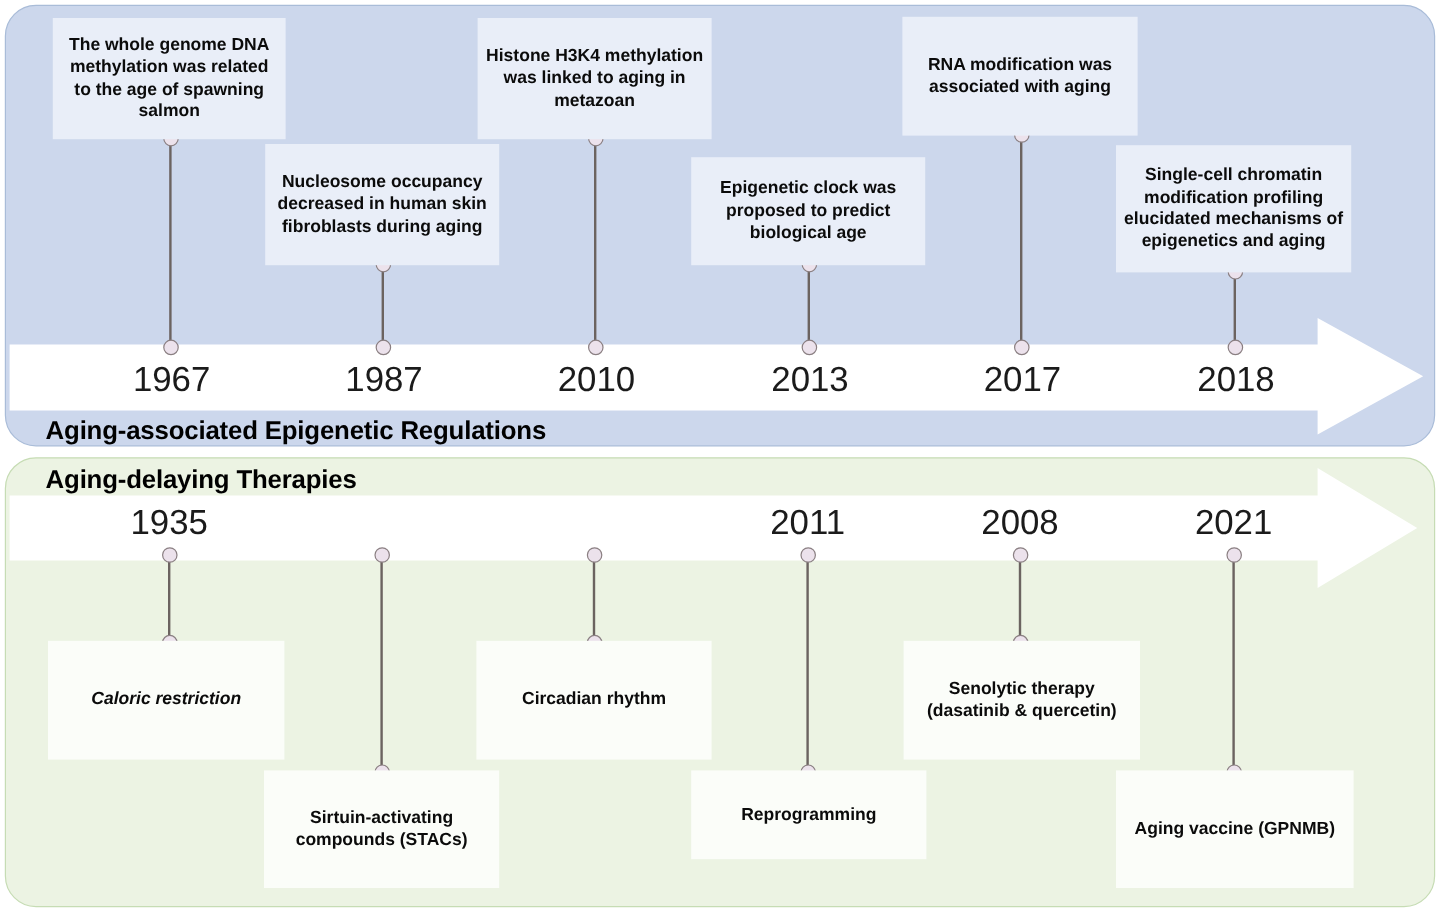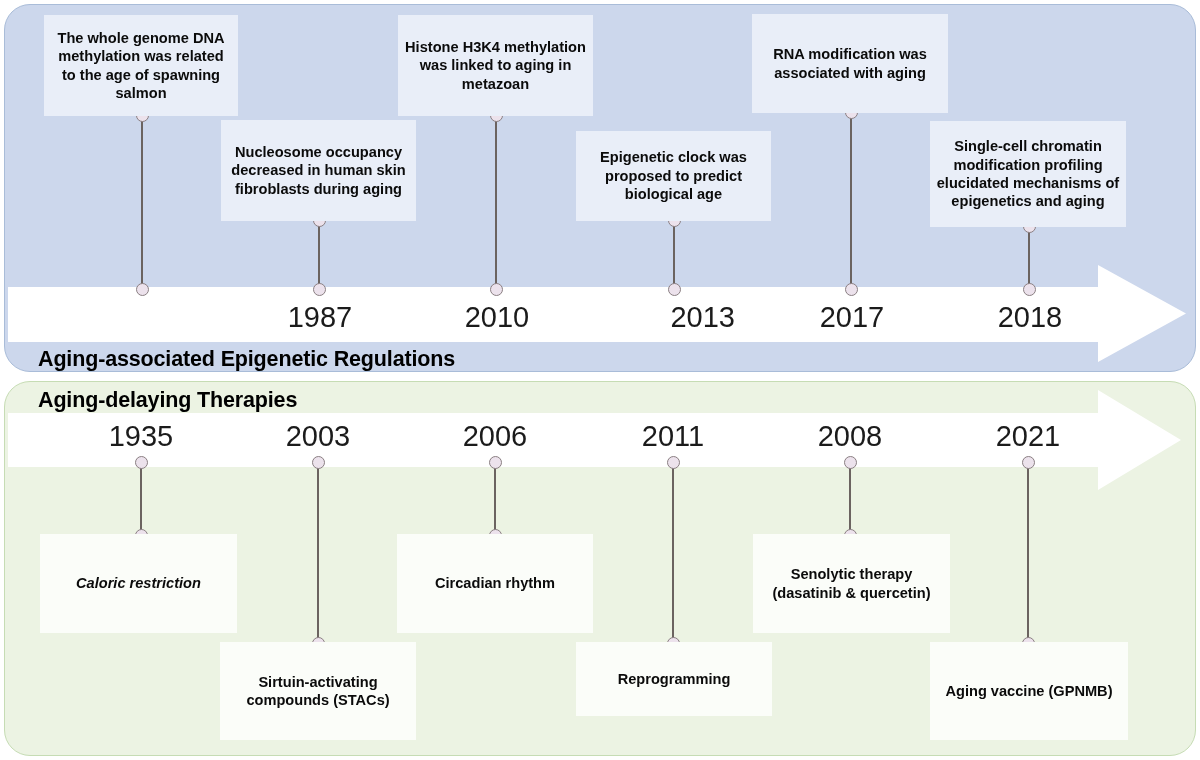--- a/index.html
+++ b/index.html
@@ -149,37 +149,36 @@
   <div class="dot" style="left:1029px; top:226px;"></div>
   <div class="dot" style="left:1029px; top:289px;"></div>
 
   <div class="ebox ebox-top" style="left:44px; top:15px; width:194px; height:101px;">The whole genome DNA methylation was related to the age of spawning salmon</div>
   <div class="ebox ebox-top" style="left:221px; top:120px; width:195px; height:101px;">Nucleosome occupancy decreased in human skin fibroblasts during aging</div>
   <div class="ebox ebox-top" style="left:398px; top:15px; width:195px; height:101px;">Histone H3K4 methylation was linked to aging in metazoan</div>
   <div class="ebox ebox-top" style="left:576px; top:131px; width:195px; height:90px;">Epigenetic clock was proposed to predict biological age</div>
   <div class="ebox ebox-top" style="left:752px; top:14px; width:196px; height:99px;">RNA modification was associated with aging</div>
   <div class="ebox ebox-top" style="left:930px; top:121px; width:196px; height:106px;">Single-cell chromatin modification profiling elucidated mechanisms of epigenetics and aging</div>
 
+  <div class="year" style="left:83px;  top:300px;">1967</div>
   <div class="year" style="left:260px; top:300px;">1987</div>
   <div class="year" style="left:437px; top:300px;">2010</div>
-  <div class="year" style="left:615px; top:300px;text-align:right;">2013</div>
+  <div class="year" style="left:615px; top:300px;">2013</div>
   <div class="year" style="left:792px; top:300px;">2017</div>
   <div class="year" style="left:970px; top:300px;">2018</div>
 
   <div class="panel-title" id="title-top">Aging-associated Epigenetic Regulations</div>
 
   <div class="panel" id="panel-bottom"></div>
 
   <svg class="arrow-svg" width="1200" height="760" aria-hidden="true">
     <polygon points="8,413 1098,413 1098,390 1181,440 1098,490 1098,467 8,467" fill="#ffffff"></polygon>
   </svg>
 
   <div class="year" style="left:81px;  top:419px;">1935</div>
-  <div class="year" style="left:258px; top:419px;">2003</div>
-  <div class="year" style="left:435px; top:419px;">2006</div>
   <div class="year" style="left:613px; top:419px;">2011</div>
   <div class="year" style="left:790px; top:419px;">2008</div>
   <div class="year" style="left:968px; top:419px;">2021</div>
 
   <div class="stem" style="left:140px; top:462px; height:73px;"></div>
   <div class="dot" style="left:141px; top:462px;"></div>
   <div class="dot" style="left:141px; top:535px;"></div>
 
   <div class="stem" style="left:317px; top:462px; height:181px;"></div>
   <div class="dot" style="left:318px; top:462px;"></div>

